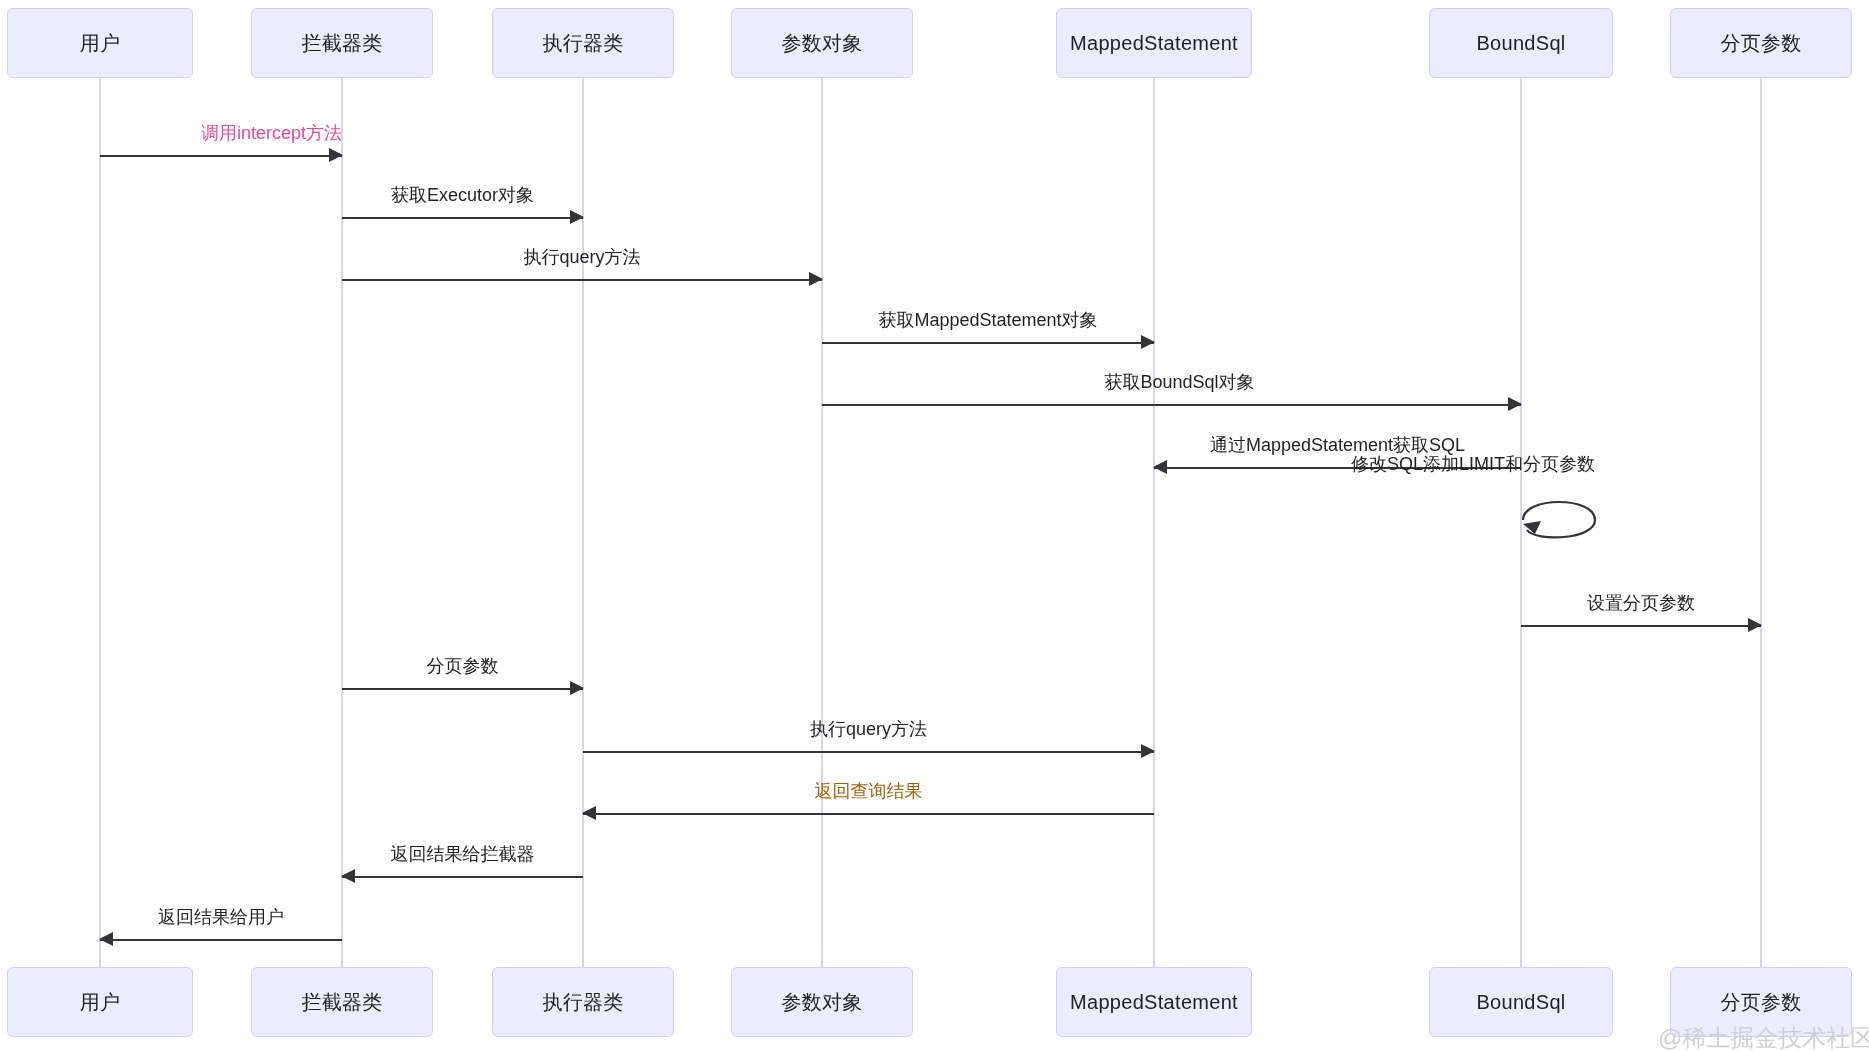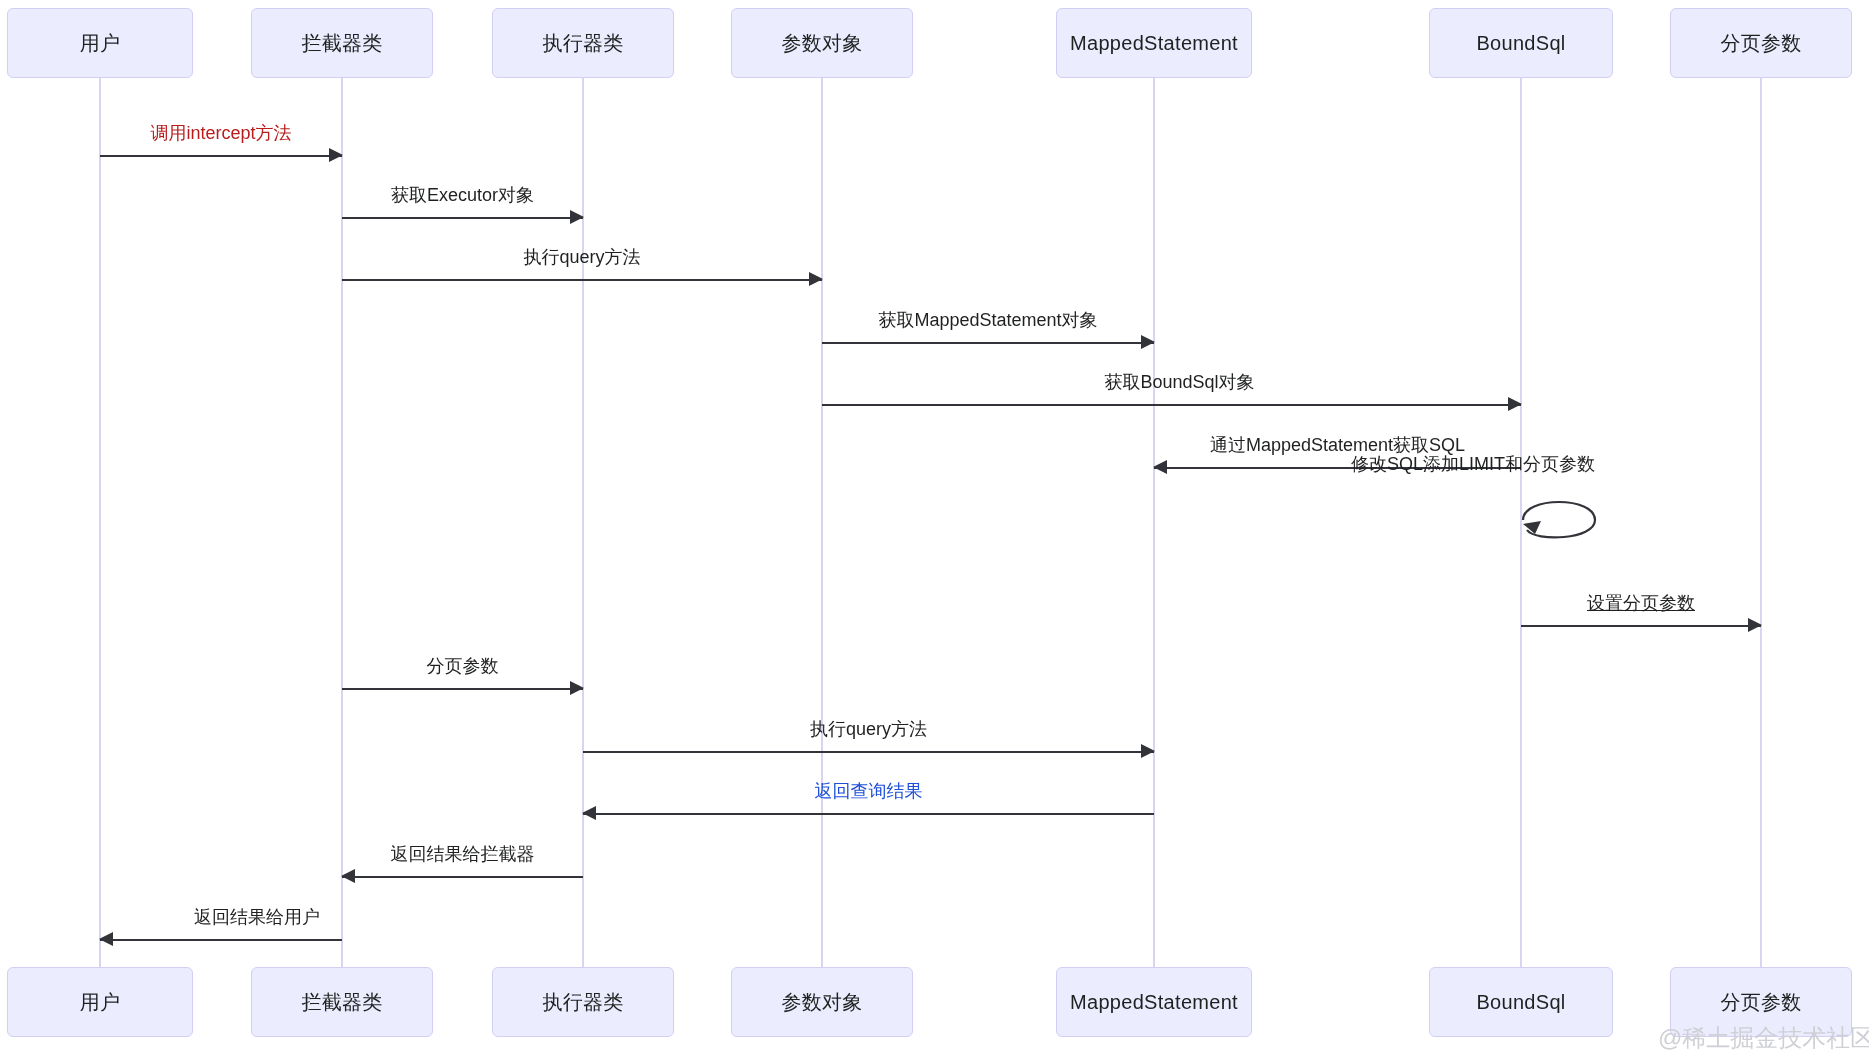--- a/index.html
+++ b/index.html
@@ -155,21 +155,21 @@
     </div>
     <div class="participant-box" style="left: 1429px; top: 967px; width: 184px; height: 70px; background: rgb(236, 236, 255); border-color: rgb(210, 207, 245);">
       <span>BoundSql</span>
     </div>
     <div class="participant-box" style="left: 1670px; top: 967px; width: 182px; height: 70px; background: rgb(236, 236, 255); border-color: rgb(210, 207, 245);">
       <span>分页参数</span>
     </div>
     <div class="msg" style="left: 100px; top: 155px; width: 242px;">
       <div class="msg-line" style="border-top-color: rgb(51, 52, 58);"></div>
       <div class="arrowhead right" style="border-left-color: rgb(51, 52, 58);"></div>
-      <div class="msg-label" style="color: #b91c1c;">调用intercept方法</div>
+      <div class="msg-label" style="color: #ec4899; text-align: right;">调用intercept方法</div>
     </div>
     <div class="msg" style="left: 342px; top: 217px; width: 241px;">
       <div class="msg-line" style="border-top-color: rgb(51, 52, 58);"></div>
       <div class="arrowhead right" style="border-left-color: rgb(51, 52, 58);"></div>
       <div class="msg-label" style="color: rgb(31, 32, 32);">获取Executor对象</div>
     </div>
     <div class="msg" style="left: 342px; top: 279px; width: 480px;">
       <div class="msg-line" style="border-top-color: rgb(51, 52, 58);"></div>
       <div class="arrowhead right" style="border-left-color: rgb(51, 52, 58);"></div>
       <div class="msg-label" style="color: rgb(31, 32, 32);">执行query方法</div>
@@ -192,40 +192,40 @@
     <div class="self-msg" style="left: 1521px; top: 490px;">
       <svg width="80" height="56" viewBox="0 0 80 56">
         <path d="M2,30 C2,6 74,6 74,30 C74,50 14,52 6,40" fill="none" stroke="#33343a" stroke-width="2.2"></path>
         <path d="M2,34 L20,31 L14,44 Z" fill="#33343a"></path>
       </svg>
     </div>
     <div class="self-label" style="left: 1351px; top: 452px;">修改SQL添加LIMIT和分页参数</div>
     <div class="msg" style="left: 1521px; top: 625px; width: 240px;">
       <div class="msg-line" style="border-top-color: rgb(51, 52, 58);"></div>
       <div class="arrowhead right" style="border-left-color: rgb(51, 52, 58);"></div>
-      <div class="msg-label" style="color: rgb(31, 32, 32); text-decoration: underline;">设置分页参数</div>
+      <div class="msg-label" style="color: rgb(31, 32, 32);">设置分页参数</div>
     </div>
     <div class="msg" style="left: 342px; top: 688px; width: 241px;">
       <div class="msg-line" style="border-top-color: rgb(51, 52, 58);"></div>
       <div class="arrowhead right" style="border-left-color: rgb(51, 52, 58);"></div>
       <div class="msg-label" style="color: rgb(31, 32, 32);">分页参数</div>
     </div>
     <div class="msg" style="left: 583px; top: 751px; width: 571px;">
       <div class="msg-line" style="border-top-color: rgb(51, 52, 58);"></div>
       <div class="arrowhead right" style="border-left-color: rgb(51, 52, 58);"></div>
       <div class="msg-label" style="color: rgb(31, 32, 32);">执行query方法</div>
     </div>
     <div class="msg" style="left: 583px; top: 813px; width: 571px;">
       <div class="msg-line" style="border-top-color: rgb(51, 52, 58);"></div>
       <div class="arrowhead left" style="border-right-color: rgb(51, 52, 58);"></div>
-      <div class="msg-label" style="color: #1d4ed8;">返回查询结果</div>
+      <div class="msg-label" style="color: #a16207;">返回查询结果</div>
     </div>
     <div class="msg" style="left: 342px; top: 876px; width: 241px;">
       <div class="msg-line" style="border-top-color: rgb(51, 52, 58);"></div>
       <div class="arrowhead left" style="border-right-color: rgb(51, 52, 58);"></div>
       <div class="msg-label" style="color: rgb(31, 32, 32);">返回结果给拦截器</div>
     </div>
     <div class="msg" style="left: 100px; top: 939px; width: 242px;">
       <div class="msg-line" style="border-top-color: rgb(51, 52, 58);"></div>
       <div class="arrowhead left" style="border-right-color: rgb(51, 52, 58);"></div>
-      <div class="msg-label" style="color: rgb(31, 32, 32); padding-left: 36px;">返回结果给用户</div>
+      <div class="msg-label" style="color: rgb(31, 32, 32);">返回结果给用户</div>
     </div>
   </div>
 
 </body></html>

